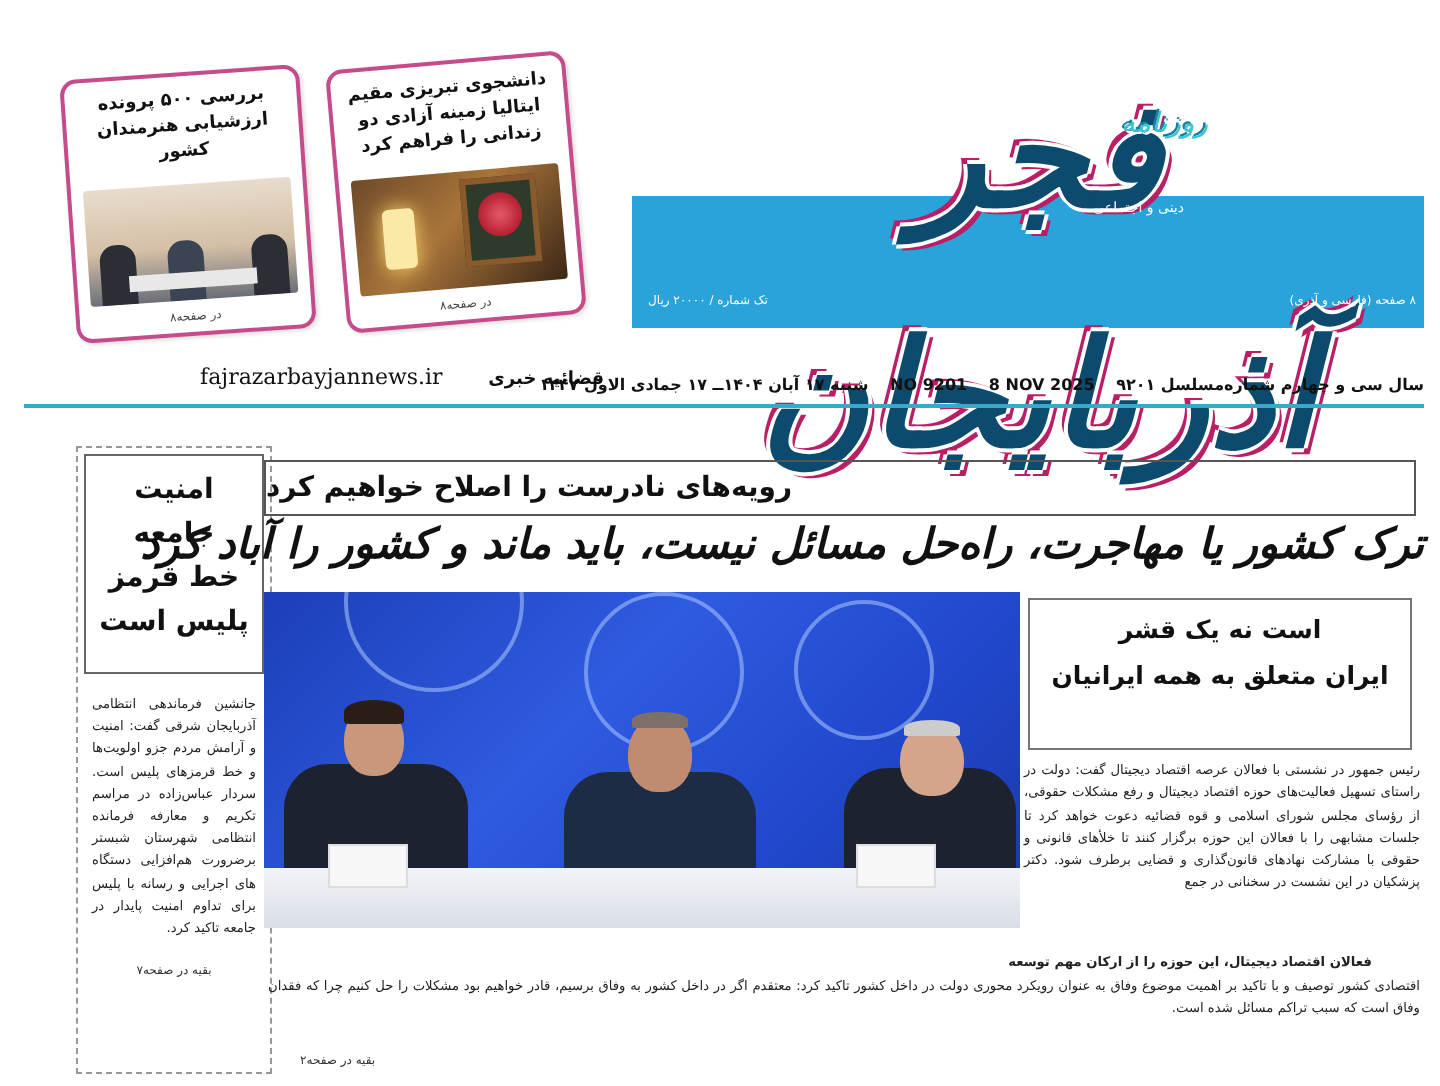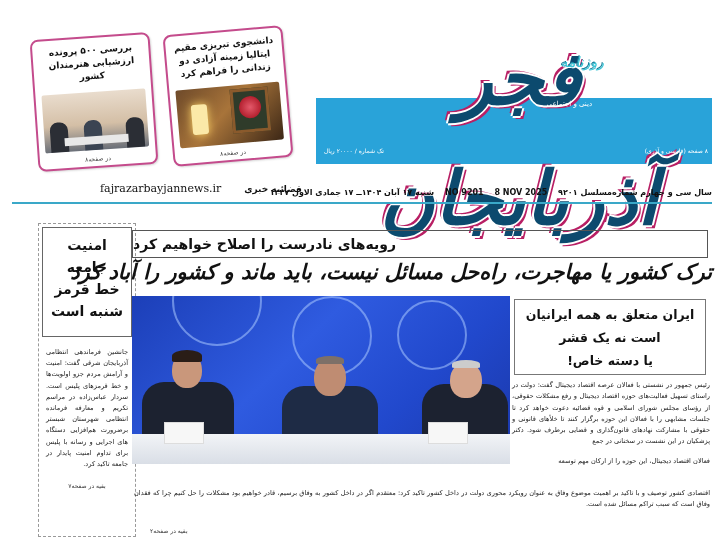--- a/index.html
+++ b/index.html
@@ -87,22 +87,22 @@
 
   
   .quote-box { position: absolute; left: 514px; top: 299px; width: 192px; height: 76px; border: 1px solid #777;
     direction: rtl; text-align: center; font-size: 12.5px; font-weight: bold; line-height: 23px; padding-top: 3px; }
 
   
   .body-right { position: absolute; left: 512px; top: 380px; width: 198px; direction: rtl; text-align: justify;
     font-size: 6.6px; line-height: 11.3px; color: #222; }
   .body-wide { position: absolute; left: 134px; top: 488px; width: 576px; direction: rtl; text-align: justify;
     font-size: 6.6px; line-height: 11.3px; color: #222; }
-  .body-cont { position: absolute; left: 480px; top: 456px; width: 230px; direction: rtl; text-align: right;
-    font-size: 6.6px; line-height: 11.3px; color: #222; }
+  .body-cont { position: absolute; left: 480px; top: 476px; width: 230px; direction: rtl; text-align: center;
+    font-size: 6.6px; line-height: 11.3px; color: #222; font-weight: bold; }
   .more-link { position: absolute; left: 150px; top: 527px; font-size: 6px; color: #333; direction: rtl; }
 </style>
 </head>
 <body>
 
 <div class="masthead">
   <div class="blue-band"></div>
   <div class="white-gap"></div>
   <div class="logo-text">فجر آذربایجان</div>
   <div class="rooznameh">روزنامه</div>
@@ -143,21 +143,21 @@
 <div class="site-line">
   <span class="site-label">قضائیه خبری</span>
   <span class="site-url">fajrazarbayjannews.ir</span>
 </div>
 
 <div class="left-box">
   <div class="left-box-title">
     <div>امنیت</div>
     <div>جامعه</div>
     <div>خط قرمز</div>
-    <div>شنبه است</div>
+    <div>پلیس است</div>
   </div>
   <div class="left-box-body">جانشین فرماندهی انتظامی آذربایجان شرقی گفت: امنیت و آرامش مردم جزو اولویت‌ها و خط قرمزهای پلیس است. سردار عباس‌زاده در مراسم تکریم و معارفه فرمانده انتظامی شهرستان شبستر برضرورت هم‌افزایی دستگاه های اجرایی و رسانه با پلیس برای تداوم امنیت پایدار در جامعه تاکید کرد.</div>
   <div class="left-box-more">بقیه در صفحه۷</div>
 </div>
 
 <div class="kicker-box">رویه‌های نادرست را اصلاح خواهیم کرد</div>
 <div class="main-headline">ترک کشور یا مهاجرت، راه‌حل مسائل نیست، باید ماند و کشور را آباد کرد</div>
 
 <div class="main-photo">
   <div class="gear g1"></div>
@@ -171,21 +171,20 @@
   <div class="head h3"></div>
   <div class="hair hr1"></div>
   <div class="hair hr2"></div>
   <div class="hair hr3"></div>
   <div class="desk"></div>
   <div class="nameplate np1"></div>
   <div class="nameplate np2"></div>
 </div>
 
 <div class="quote-box">
+  <div>است نه یک قشر</div>
   <div>ایران متعلق به همه ایرانیان</div>
-  <div>است نه یک قشر</div>
-  <div>یا دسته خاص!</div>
 </div>
 
 <div class="body-right">رئیس جمهور در نشستی با فعالان عرصه اقتصاد دیجیتال گفت: دولت در راستای تسهیل فعالیت‌های حوزه اقتصاد دیجیتال و رفع مشکلات حقوقی، از رؤسای مجلس شورای اسلامی و قوه قضائیه دعوت خواهد کرد تا جلسات مشابهی را با فعالان این حوزه برگزار کنند تا خلأهای قانونی و حقوقی با مشارکت نهادهای قانون‌گذاری و قضایی برطرف شود. دکتر پزشکیان در این نشست در سخنانی در جمع</div>
 <div class="body-cont">فعالان اقتصاد دیجیتال، این حوزه را از ارکان مهم توسعه</div>
 <div class="body-wide">اقتصادی کشور توصیف و با تاکید بر اهمیت موضوع وفاق به عنوان رویکرد محوری دولت در داخل کشور تاکید کرد: معتقدم اگر در داخل کشور به وفاق برسیم، قادر خواهیم بود مشکلات را حل کنیم چرا که فقدان وفاق است که سبب تراکم مسائل شده است.</div>
 <div class="more-link">بقیه در صفحه۲</div>
 
 </body></html>

